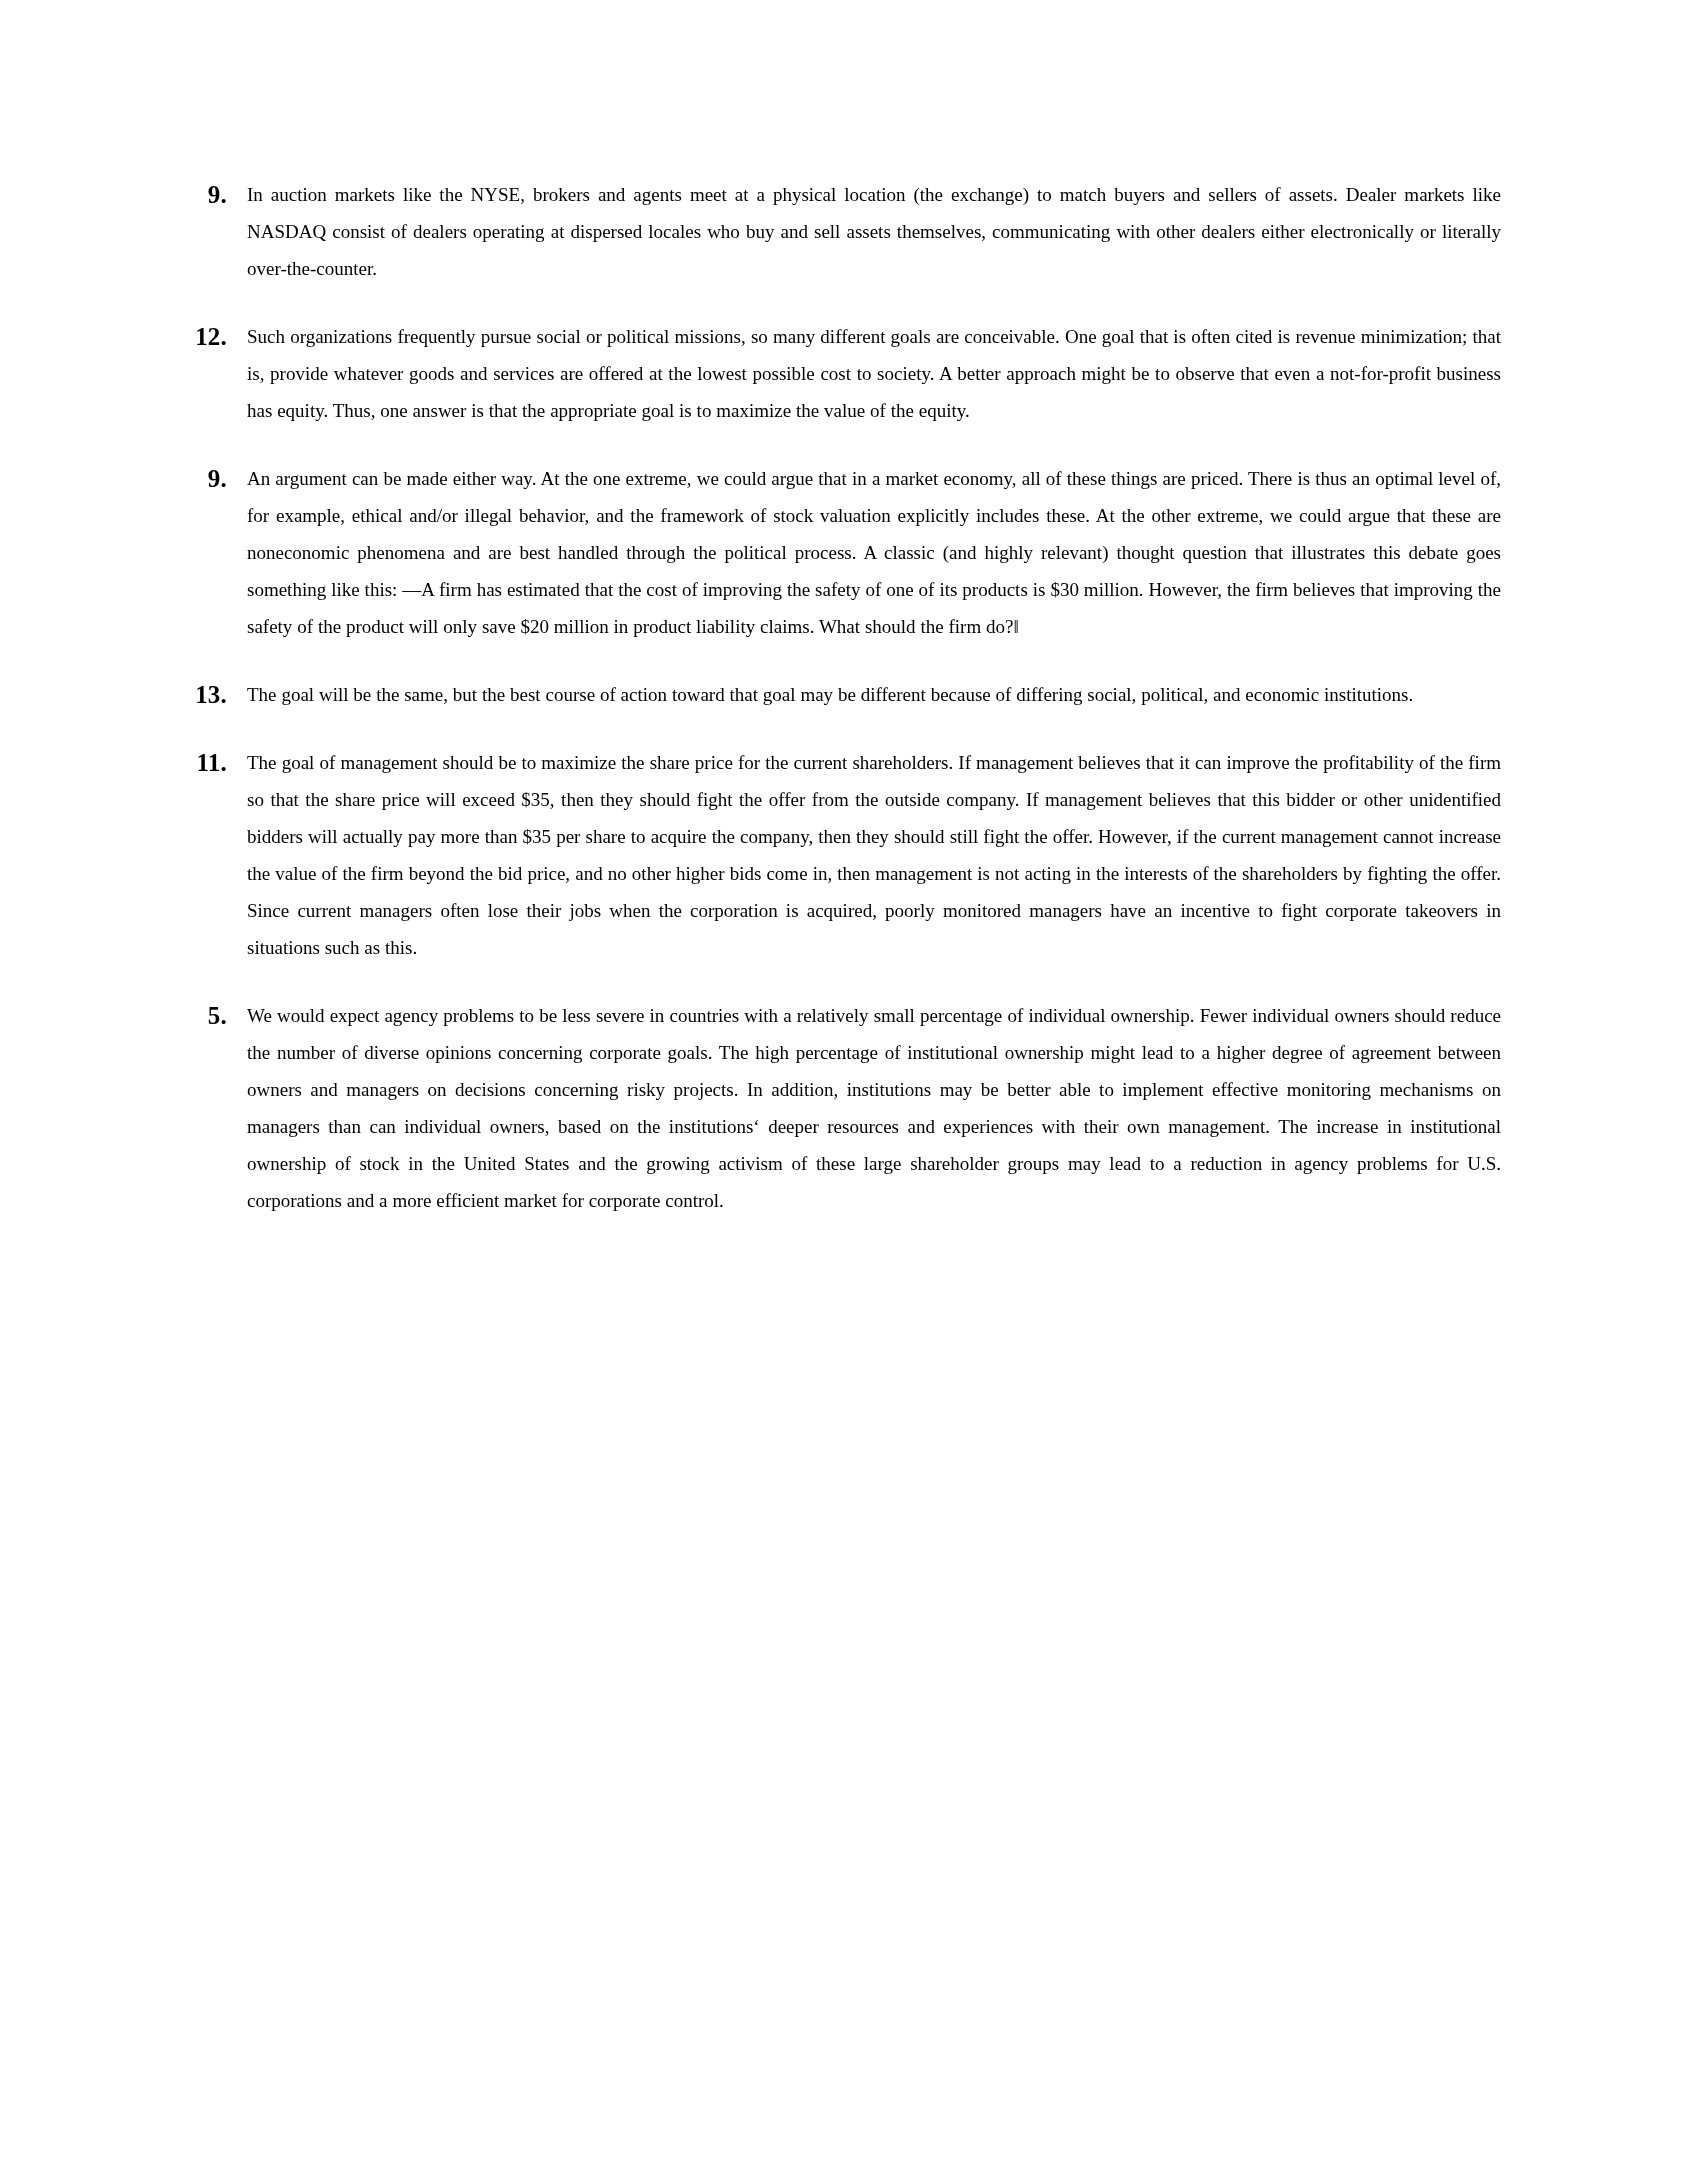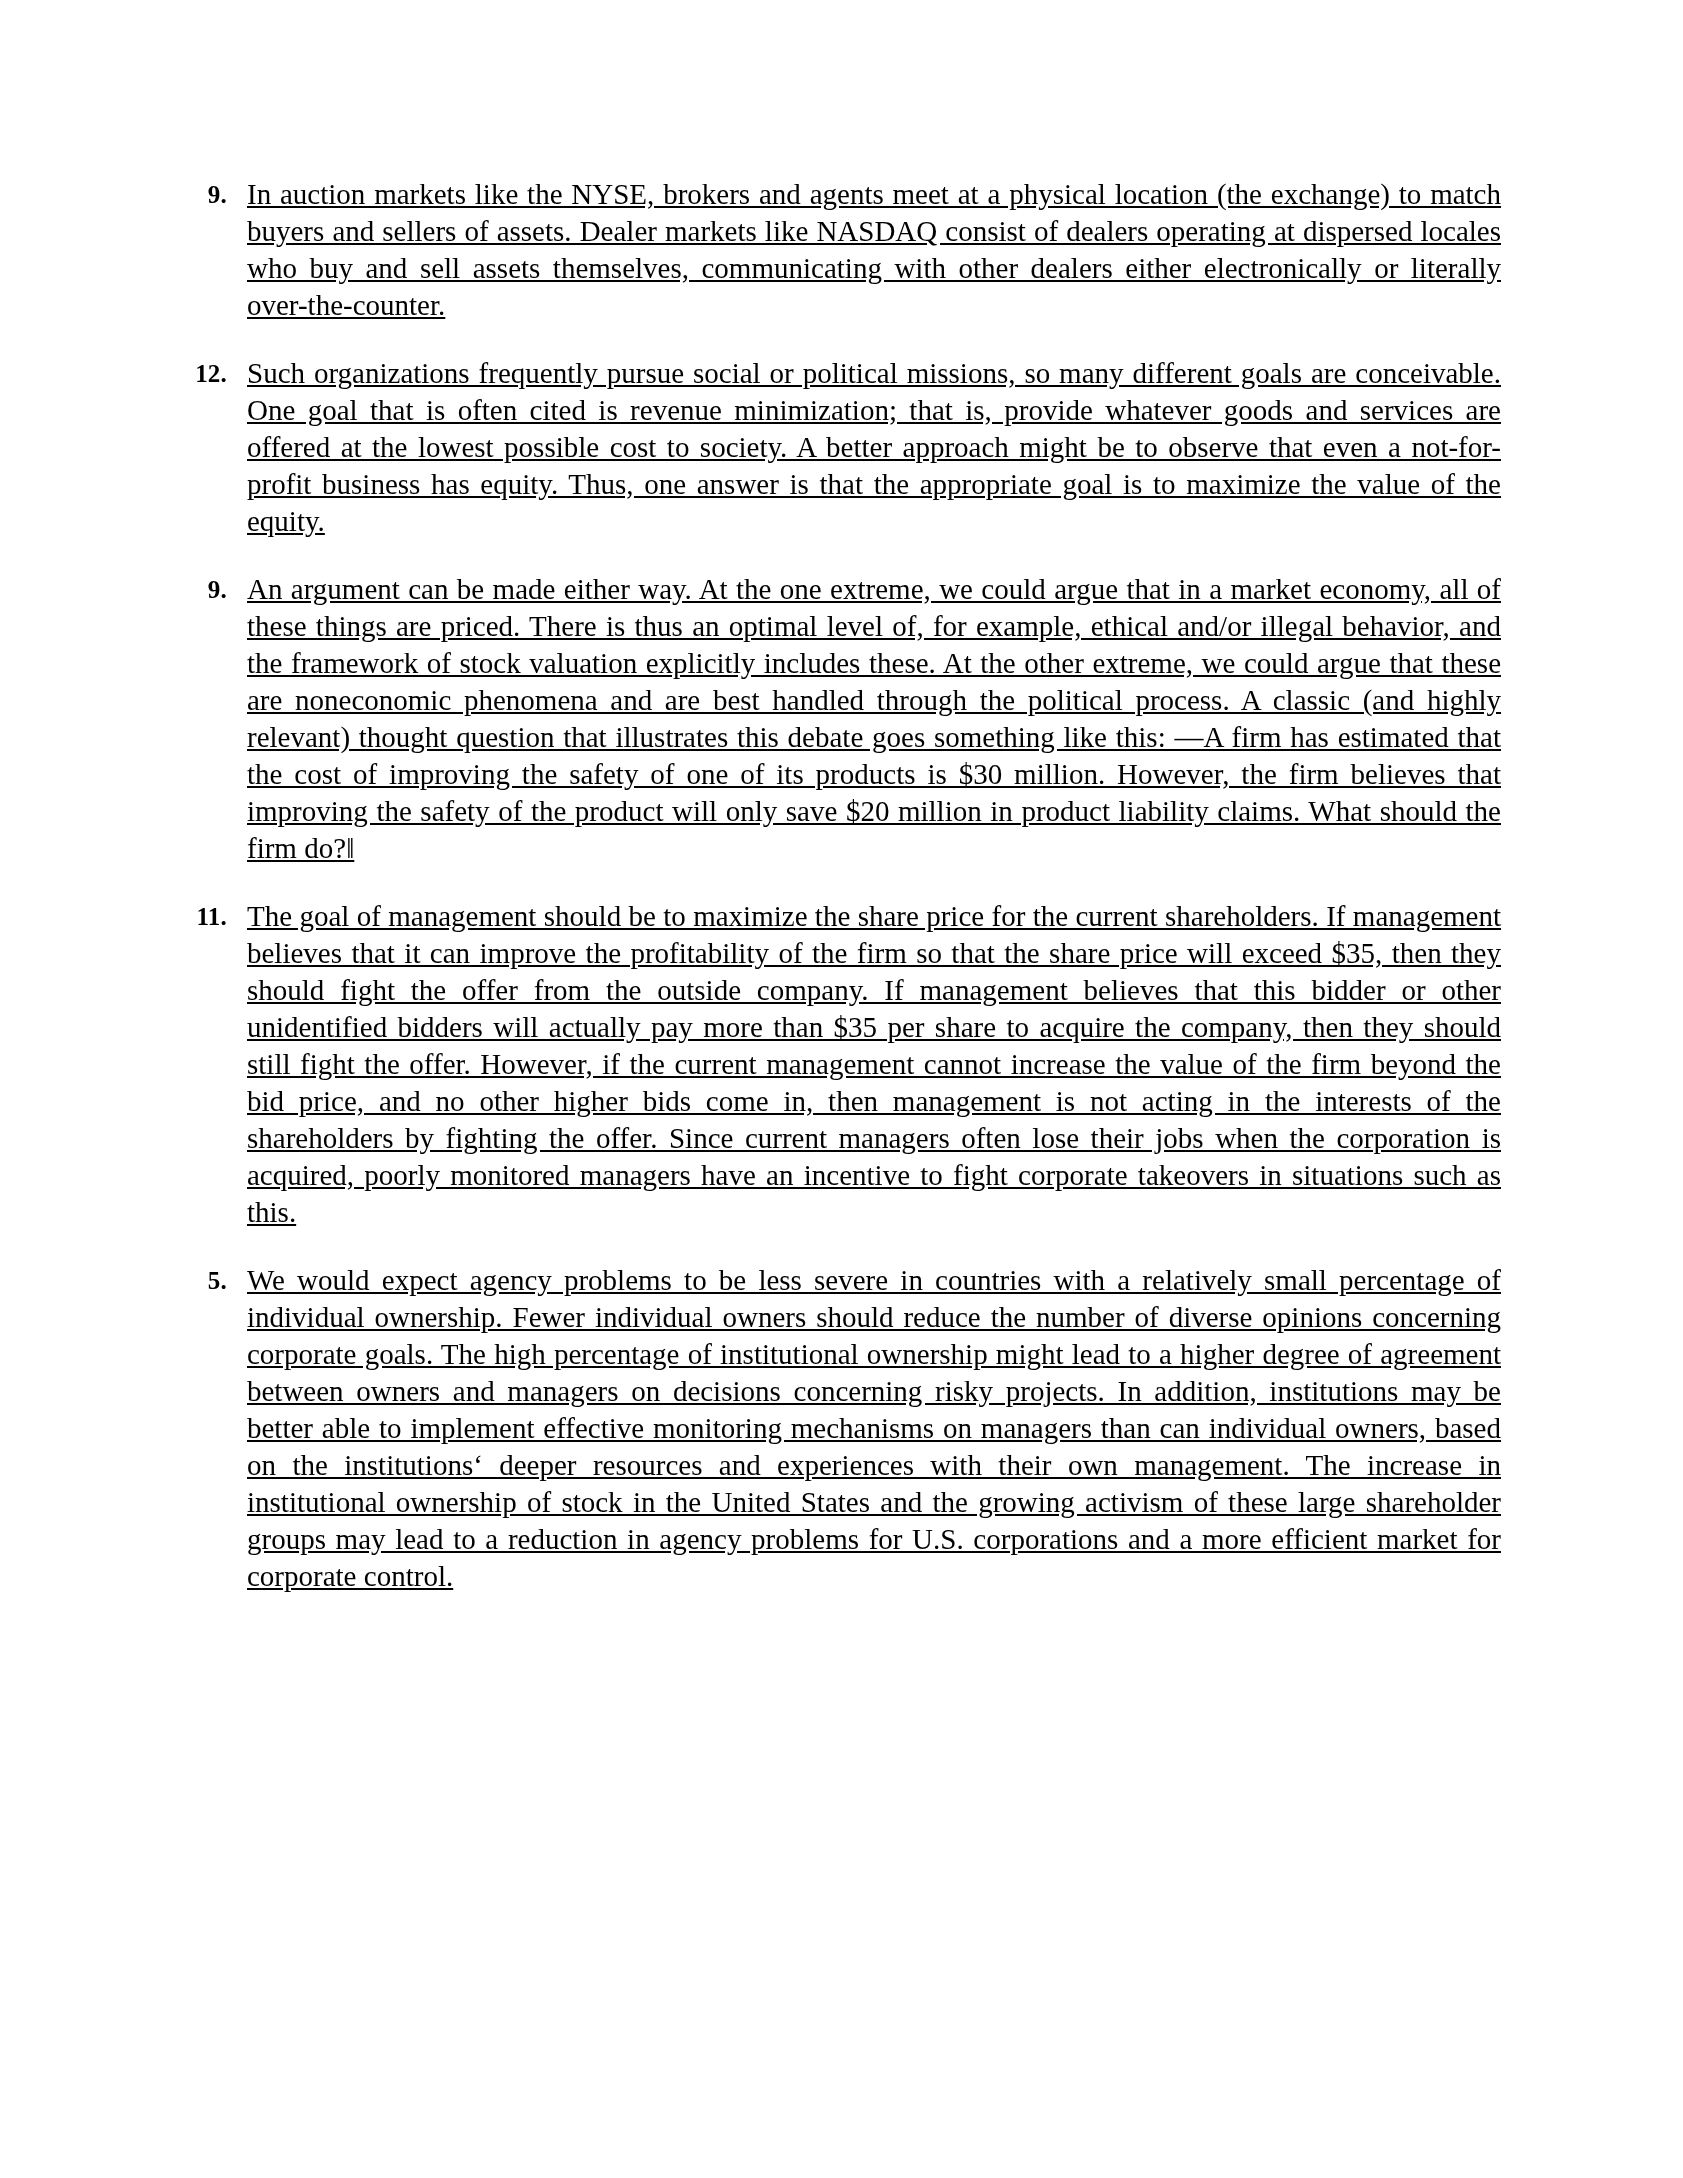--- a/index.html
+++ b/index.html
@@ -40,26 +40,25 @@
     width: 51px;
     text-align: right;
     font-weight: bold;
     font-size: 25px;
     line-height: 37px;
     letter-spacing: 0.2px;
   }
   .qbody {
     text-align: justify;
     text-justify: inter-word;
-    font-size: 29px;
+    font-size: 19px;
     line-height: 37px;
     hyphens: none;
     -webkit-hyphens: none;
     word-spacing: 0.1px;
-    text-decoration: underline;
   }
   .qbody.last-left > :last-child { }
   em.it {
     font-style: italic;
   }
   
   .qbody { text-align-last: left; }
 </style>
 </head>
 <body>
@@ -76,20 +75,24 @@
       <span class="qnum">12.</span>
       <div class="qbody">Such organizations frequently pursue social or political missions, so many different goals are conceivable. One goal that is often cited is revenue minimization; that is, provide whatever goods and services are offered at the lowest possible cost to society. A better approach might be to observe that even a not-for-profit business has equity. Thus, one answer is that the appropriate goal is to maximize the value of the equity.</div>
     </div>
 
 
     <div class="qitem">
       <span class="qnum">9.</span>
       <div class="qbody">An argument can be made either way. At the one extreme, we could argue that in a market economy, all of these things are priced. There is thus an optimal level of, for example, ethical and/or illegal behavior, and the framework of stock valuation explicitly includes these. At the other extreme, we could argue that these are noneconomic phenomena and are best handled through the political process. A classic (and highly relevant) thought question that illustrates this debate goes something like this: ―A firm has estimated that the cost of improving the safety of one of its products is $30 million. However, the firm believes that improving the safety of the product will only save $20 million in product liability claims. What should the firm do?‖</div>
     </div>
 
+    <div class="qitem">
+      <span class="qnum">13.</span>
+      <div class="qbody">The goal will be the same, but the best course of action toward that goal may be different because of differing social, political, and economic institutions.</div>
+    </div>
 
     <div class="qitem">
       <span class="qnum">11.</span>
       <div class="qbody">The goal of management should be to maximize the share price for the current shareholders. If management believes that it can improve the profitability of the firm so that the share price will exceed $35, then they should fight the offer from the outside company. If management believes that this bidder or other unidentified bidders will actually pay more than $35 per share to acquire the company, then they should still fight the offer. However, if the current management cannot increase the value of the firm beyond the bid price, and no other higher bids come in, then management is not acting in the interests of the shareholders by fighting the offer. Since current managers often lose their jobs when the corporation is acquired, poorly monitored managers have an incentive to fight corporate takeovers in situations such as this.</div>
     </div>
 
     <div class="qitem">
       <span class="qnum">5.</span>
       <div class="qbody">We would expect agency problems to be less severe in countries with a relatively small percentage of individual ownership. Fewer individual owners should reduce the number of diverse opinions concerning corporate goals. The high percentage of institutional ownership might lead to a higher degree of agreement between owners and managers on decisions concerning risky projects. In addition, institutions may be better able to implement effective monitoring mechanisms on managers than can individual owners, based on the institutions‘ deeper resources and experiences with their own management. The increase in institutional ownership of stock in the United States and the growing activism of these large shareholder groups may lead to a reduction in agency problems for U.S. corporations and a more efficient market for corporate control.</div>
     </div>

